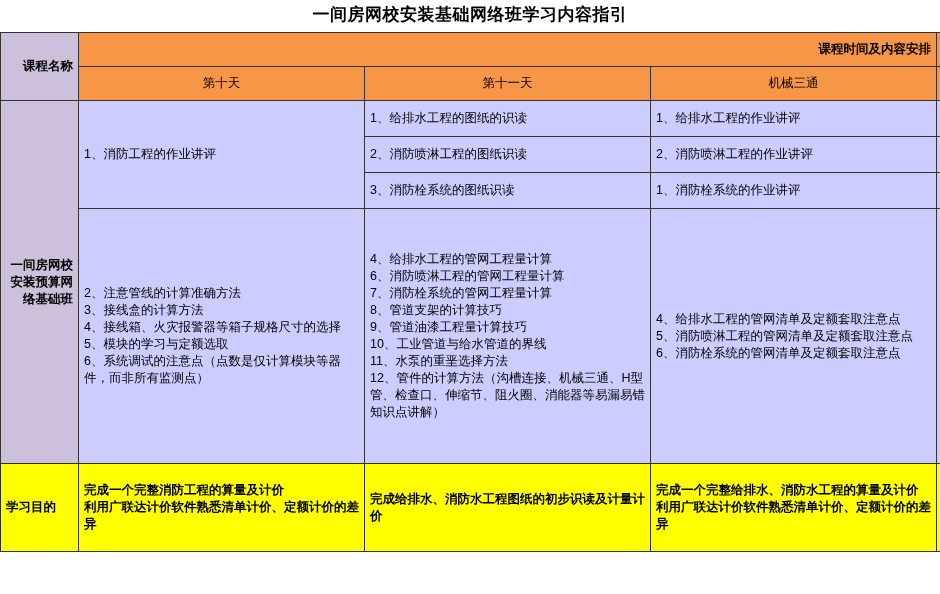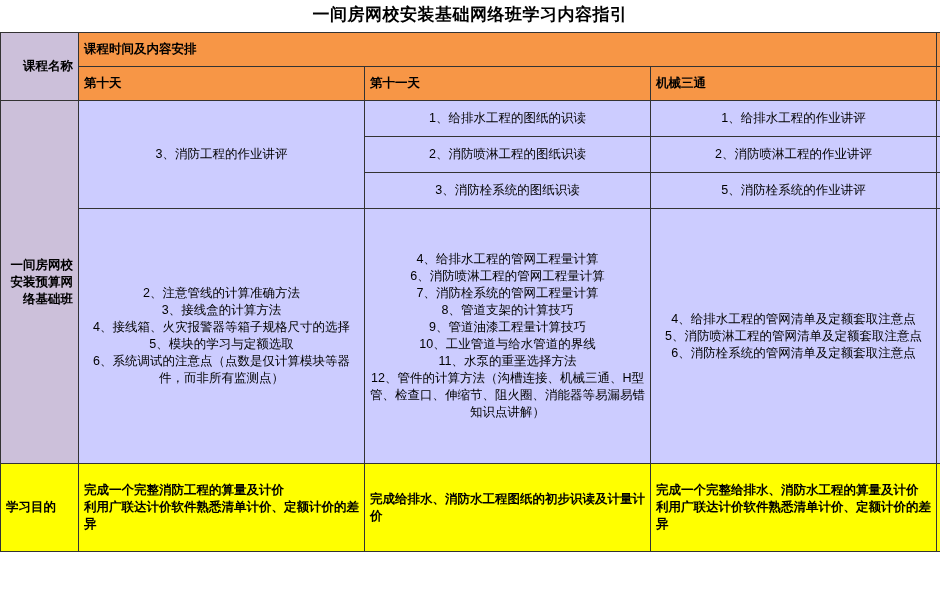--- a/index.html
+++ b/index.html
@@ -38,43 +38,42 @@
     padding: 3px 5px;
     font-size: 12.5px;
     line-height: 17px;
   }
   .col-name { width: 78px; }
   .col-day  { width: 286px; }
   .col-edge { width: 8px; }
 
   .hdr-orange {
     background: #F79646;
-    text-align: left;
+    text-align: right;
     font-weight: bold;
     font-size: 14px;
   }
   .hdr-day {
     background: #F79646;
-    text-align: left;
-    font-weight: bold;
+    text-align: center;
+    font-weight: normal;
     font-size: 13.5px;
   }
   .name-cell {
     background: #CCC0DA;
     text-align: right;
     font-weight: bold;
     font-size: 13px;
     line-height: 20px;
   }
   .body-cell {
     background: #CCCCFF;
     vertical-align: top;
     font-size: 12px;
     line-height: 19px;
-    text-align: center;
   }
   .body-cell.mid {
     vertical-align: middle;
     margin-left: 31px;
   }
   .body-cell p {
     margin: 0;
   }
   .goal-label {
     background: #FFFF00;
@@ -128,36 +127,36 @@
       <tr class="row-b">
         <td class="hdr-day">第十天</td>
         <td class="hdr-day">第十一天</td>
         <td class="hdr-day">机械三通</td>
         <td class="edge-cell orange"></td>
       </tr>
 
       <tr style="height:36px;">
         <td class="name-cell" rowspan="4">一间房网校安装预算网络基础班</td>
         <td class="body-cell" rowspan="3">
-          <p>3、消防工程的作业讲评</p>
+          <p>1、消防工程的作业讲评</p>
         </td>
         <td class="body-cell">1、给排水工程的图纸的识读</td>
         <td class="body-cell">1、给排水工程的作业讲评</td>
         <td class="edge-cell"></td>
       </tr>
 
       <tr style="height:36px;">
         <td class="body-cell">2、消防喷淋工程的图纸识读</td>
         <td class="body-cell">2、消防喷淋工程的作业讲评</td>
         <td class="edge-cell"></td>
       </tr>
 
       <tr style="height:36px;">
         <td class="body-cell">3、消防栓系统的图纸识读</td>
-        <td class="body-cell">5、消防栓系统的作业讲评</td>
+        <td class="body-cell">1、消防栓系统的作业讲评</td>
         <td class="edge-cell"></td>
       </tr>
 
       <tr style="height:255px;">
         <td class="body-cell mid multi tight">2、注意管线的计算准确方法
 3、接线盒的计算方法
 4、接线箱、火灾报警器等箱子规格尺寸的选择
 5、模块的学习与定额选取
 6、系统调试的注意点（点数是仅计算模块等器件，而非所有监测点）</td>
         <td class="body-cell mid multi tight">4、给排水工程的管网工程量计算

